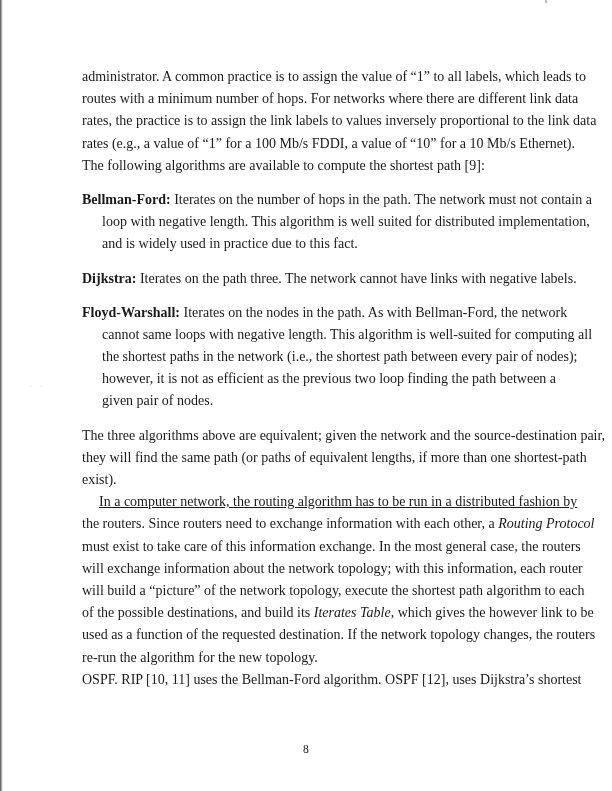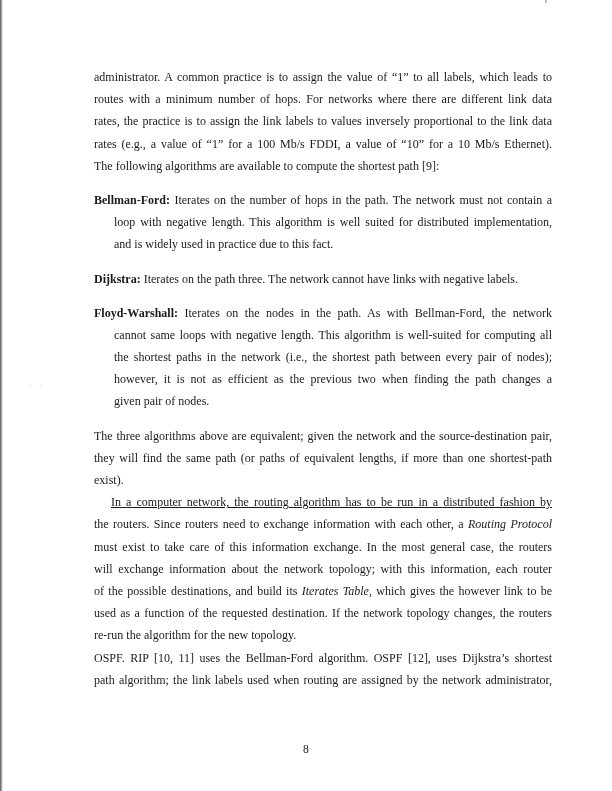--- a/index.html
+++ b/index.html
@@ -3,23 +3,23 @@
   <meta charset="utf-8">
   <style>
     html, body { margin: 0; padding: 0; }
     body {
       width: 612px; height: 791px; background: #ffffff; position: relative; overflow: hidden;
       font-family: "DejaVu Serif", "Liberation Serif", serif;
       color: #1a1a1a;
     }
     .left-edge { position: absolute; left: 0; top: 0; width: 3px; height: 791px;
       background: linear-gradient(to right, #555 0, #888 1px, #ccc 2px, #fff 3px); }
-    .page { position: absolute; left: 94px; top: 66px; width: 458px;
+    .page { position: absolute; left: 82px; top: 66px; width: 458px;
       font-family: "Liberation Serif", "DejaVu Serif", serif;
-      font-size: 12px; line-height: 22.2px; text-align: justify; }
+      font-size: 14px; line-height: 22.2px; text-align: justify; }
     .line { display: block; white-space: nowrap; text-align: justify; text-align-last: justify; height: 22.2px; }
     .line.last { text-align-last: left; }
     .gap { height: 12px; }
     .indent-first { text-indent: 17px; text-decoration: underline; }
     .hang { padding-left: 20px; }
     b { font-weight: bold; }
     i { font-style: italic; }
     .page-number { position: absolute; top: 743px; left: 0; width: 612px; text-align: center;
       font-family: "Liberation Serif", serif; font-size: 11.6px; }
     .specks { position: absolute; left: 30px; top: 382px; font-size: 6px; color: #777; letter-spacing: 8px; }
@@ -51,40 +51,40 @@
 
   <div>
     <span class="line last"><b>Dijkstra:</b> <span>Iterates on the path three. The network cannot have links with negative labels.</span></span>
   </div>
   <div class="gap"></div>
 
   <div>
     <span class="line"><b>Floyd-Warshall:</b> <span>Iterates on the nodes in the path. As with Bellman-Ford, the network</span></span>
     <span class="line hang">cannot same loops with negative length. This algorithm is well-suited for computing all</span>
     <span class="line hang">the shortest paths in the network (i.e., the shortest path between every pair of nodes);</span>
-    <span class="line hang">however, it is not as efficient as the previous two when finding the path changes a</span>
+    <span class="line hang">however, it is not as efficient as the previous two loop finding the path between a</span>
     <span class="line last hang">given pair of nodes.</span>
   </div>
   <div class="gap"></div>
 
   <div>
     <span class="line">The three algorithms above are equivalent; given the network and the source-destination pair,</span>
     <span class="line">they will find the same path (or paths of equivalent lengths, if more than one shortest-path</span>
     <span class="line last">exist).</span>
   </div>
 
   <div>
     <span class="line indent-first">In a computer network, the routing algorithm has to be run in a distributed fashion by</span>
     <span class="line"><span>the routers. Since routers need to exchange information with each other, a </span><i>Routing Protocol</i></span>
     <span class="line">must exist to take care of this information exchange. In the most general case, the routers</span>
     <span class="line">will exchange information about the network topology; with this information, each router</span>
+    <span class="line">will build a “picture” of the network topology, execute the shortest path algorithm to each</span>
     <span class="line"><span>of the possible destinations, and build its </span><i>Iterates Table</i><span>, which gives the however link to be</span></span>
     <span class="line">used as a function of the requested destination. If the network topology changes, the routers</span>
     <span class="line last">re-run the algorithm for the new topology.</span>
   </div>
 
   <div>
     <span class="line">OSPF. RIP [10, 11] uses the Bellman-Ford algorithm. OSPF [12], uses Dijkstra’s shortest</span>
-    <span class="line">path algorithm; the link labels used when routing are assigned by the network administrator,</span>
   </div>
 </div>
 
 <div class="page-number">8</div>
 
 </body></html>

